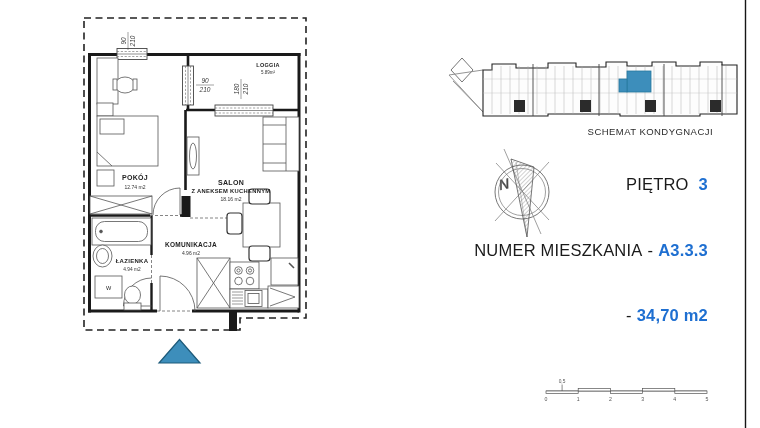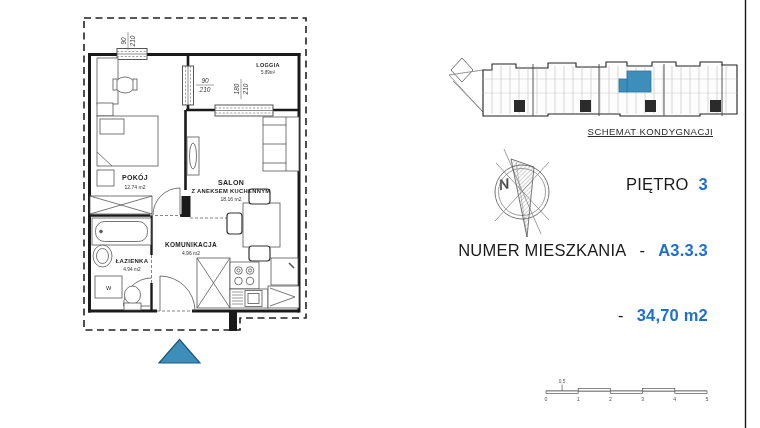--- a/index.html
+++ b/index.html
@@ -12,24 +12,24 @@
     position:relative;width:760px;height:428px;background:#fff;overflow:hidden;
     font-family:"Liberation Sans", sans-serif;color:var(--ink);
   }
   svg{position:absolute;inset:0;}
   svg text{font-family:"Liberation Sans", sans-serif;fill:#222;}
   .room-name{font-weight:700;letter-spacing:.3px;}
   .room-area{fill:#333;}
   .dim-txt{font-style:italic;fill:#3a3a3a;}
   .scale-num{fill:#555;}
   .caption{
-    position:absolute;right:47px;top:126px;font-size:9.5px;letter-spacing:.45px;color:#2b2b2b;text-decoration:underline;
+    position:absolute;right:47px;top:126px;font-size:9.5px;letter-spacing:.45px;color:#2b2b2b;
   }
   .info-row{
-    position:absolute;right:52px;display:flex;align-items:baseline;gap:13px;
+    position:absolute;right:52px;display:flex;align-items:baseline;gap:5px;
     font-size:16.5px;letter-spacing:.2px;color:var(--ink);white-space:nowrap;
   }
   .info-row .val{color:var(--accent);font-weight:700;}
   #row-floor{top:175px;gap:10px;}
   #row-unit{top:241px;}
   #row-area{top:306px;}
 </style>
 </head>
 <body>
 

